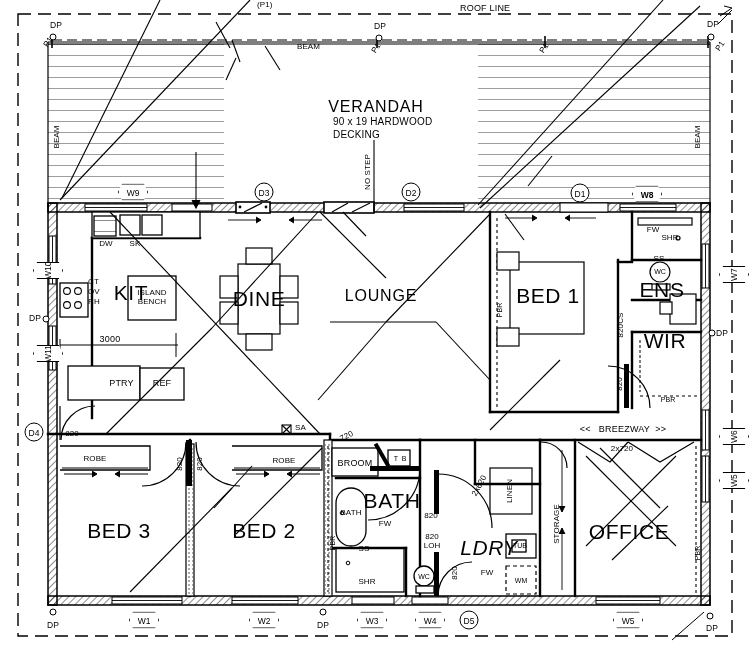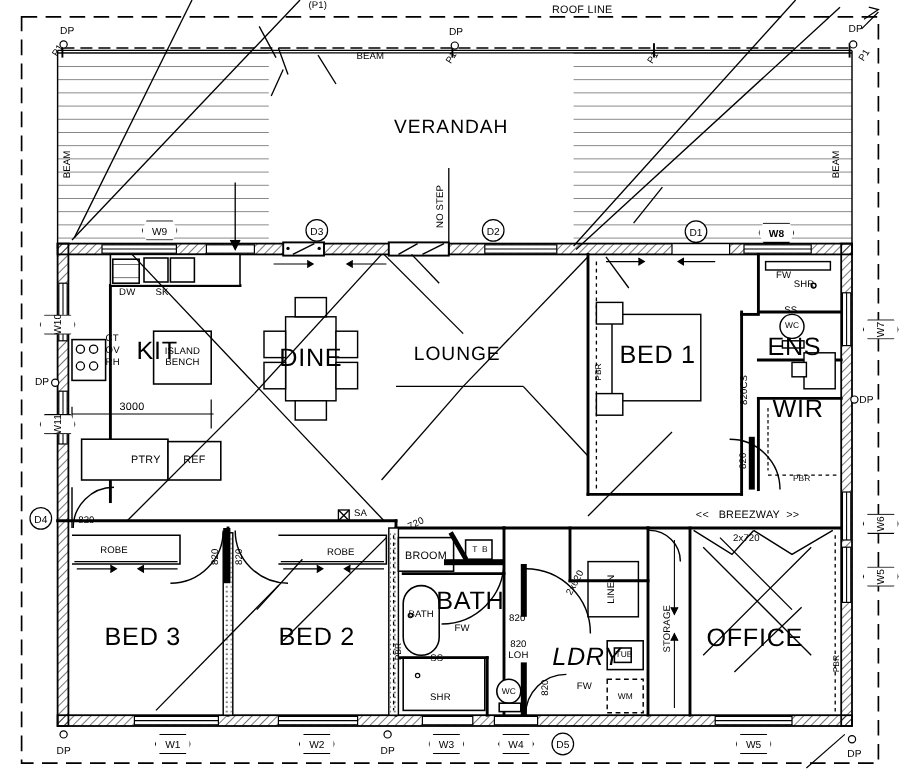--- a/index.html
+++ b/index.html
@@ -401,20 +401,22 @@
   </g>
 
 </svg>
 
 <div class="lbl sm" style="left:460px;top:3px;">ROOF LINE</div>
 <div class="lbl xs" style="left:257px;top:1px;">(P1)</div>
 <div class="lbl xs" style="left:297px;top:43px;">BEAM</div>
 
 
 <div class="lbl ctr room-lg" style="left:376px;top:107px;">VERANDAH</div>
+<div class="lbl note" style="left:333px;top:116px;">90 x 19 HARDWOOD
+DECKING</div>
 
 <div class="lbl xs vert" style="left:368px;top:172px;">NO STEP</div>
 <div class="lbl xs vert" style="left:57px;top:137px;">BEAM</div>
 <div class="lbl xs vert" style="left:698px;top:137px;">BEAM</div>
 
 <div class="lbl ctr room" style="left:131px;top:293px;">KIT</div>
 <div class="lbl ctr room" style="left:259px;top:299px;">DINE</div>
 <div class="lbl ctr room-lg" style="left:381px;top:296px;">LOUNGE</div>
 <div class="lbl ctr room" style="left:548px;top:296px;">BED 1</div>
 <div class="lbl ctr room" style="left:662px;top:290px;">ENS</div>

